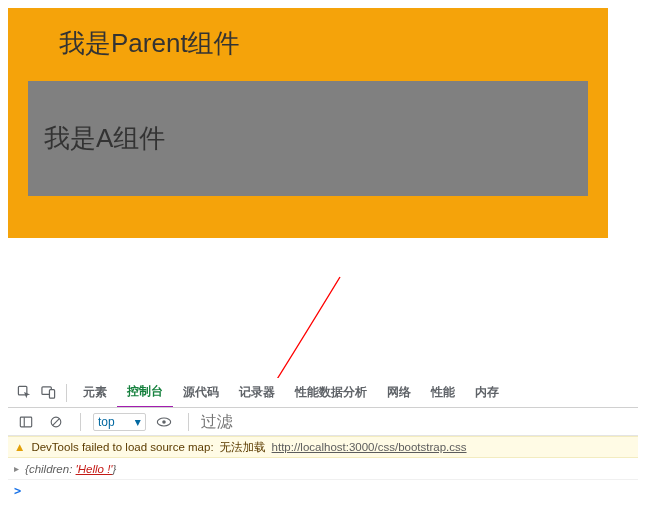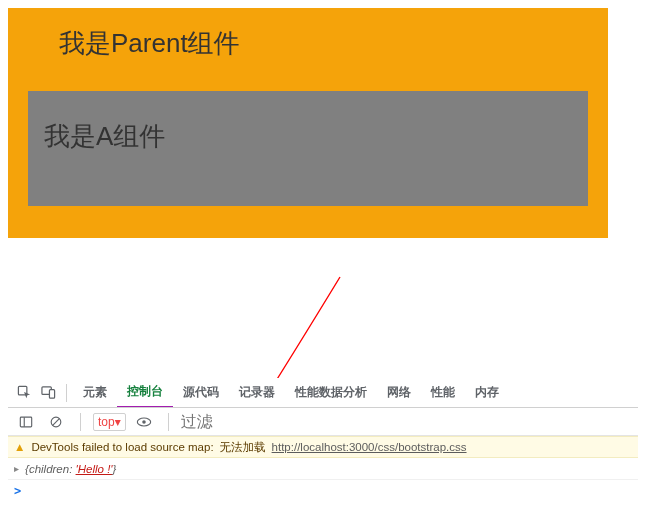--- a/index.html
+++ b/index.html
@@ -2,37 +2,37 @@
 <html><head>
   <meta charset="utf-8">
   <style>
     * { margin:0; padding:0; box-sizing:border-box; font-family:"Microsoft YaHei",Arial,sans-serif; }
     body { width:645px; height:520px; background:#fff; position:relative; overflow:hidden; }
 
     
     .parent-box { position:absolute; left:8px; top:8px; width:600px; height:230px;
       background:#f5a30a; padding:18px 20px; }
     .parent-title { font-size:26px; color:#333;margin-left:31px; }
-    .child-box { margin-top:30px; background:#808080; height:115px; padding:28px 16px; }
+    .child-box { margin-top:20px; background:#808080; height:115px; padding:40px 16px; }
     .child-title { font-size:26px; color:#333; }
 
     
     .devtools { position:absolute; left:8px; top:378px; width:630px; height:142px;
       background:#fff; color:#333; font-size:12px; }
     .dt-tabs { display:flex; align-items:center; height:30px; border-bottom:1px solid #d0d0d0;
       padding:0 4px; gap:0; overflow:hidden; }
     .dt-iconbtn { width:24px; height:24px; display:flex; align-items:center; justify-content:center;
       color:#5f6368; }
     .dt-sep { width:1px; height:18px; background:#d0d0d0; margin:0 6px; }
     .dt-tab { padding:0 10px; height:30px; display:flex; align-items:center; color:#5f6368;
       white-space:nowrap; cursor:default;font-weight:bold; }
     .dt-tab.active { color:#15803d; border-bottom:2px solid #a21caf; }
     .dt-toolbar { display:flex; align-items:center; height:28px; border-bottom:1px solid #e4e4e4;
       padding:0 6px; gap:6px; }
-    .dt-top { display:flex; align-items:center; gap:0; color:#ef4444; font-size:12px;
+    .dt-top { display:flex; align-items:center; gap:20px; color:#0369a1; font-size:12px;
       border:1px solid #d0d0d0; border-radius:2px; padding:1px 4px; }
     .dt-filter { border:none; outline:none; font-size:16px; color:#888; width:80px; }
 
     .dt-warn { display:flex; align-items:center; gap:6px; background:#fffbe5;
       border-top:1px solid #f3ecc0; border-bottom:1px solid #f3ecc0; height:22px;
       padding:0 6px; color:#5c3c00; font-family:Menlo,Consolas,monospace; font-size:11.5px; }
     .dt-warn .tri { color:#e3a008; }
     .dt-warn a { color:#5c5c5c; text-decoration:underline; }
 
     .dt-log { display:flex; align-items:center; gap:6px; height:22px; padding:0 6px;

